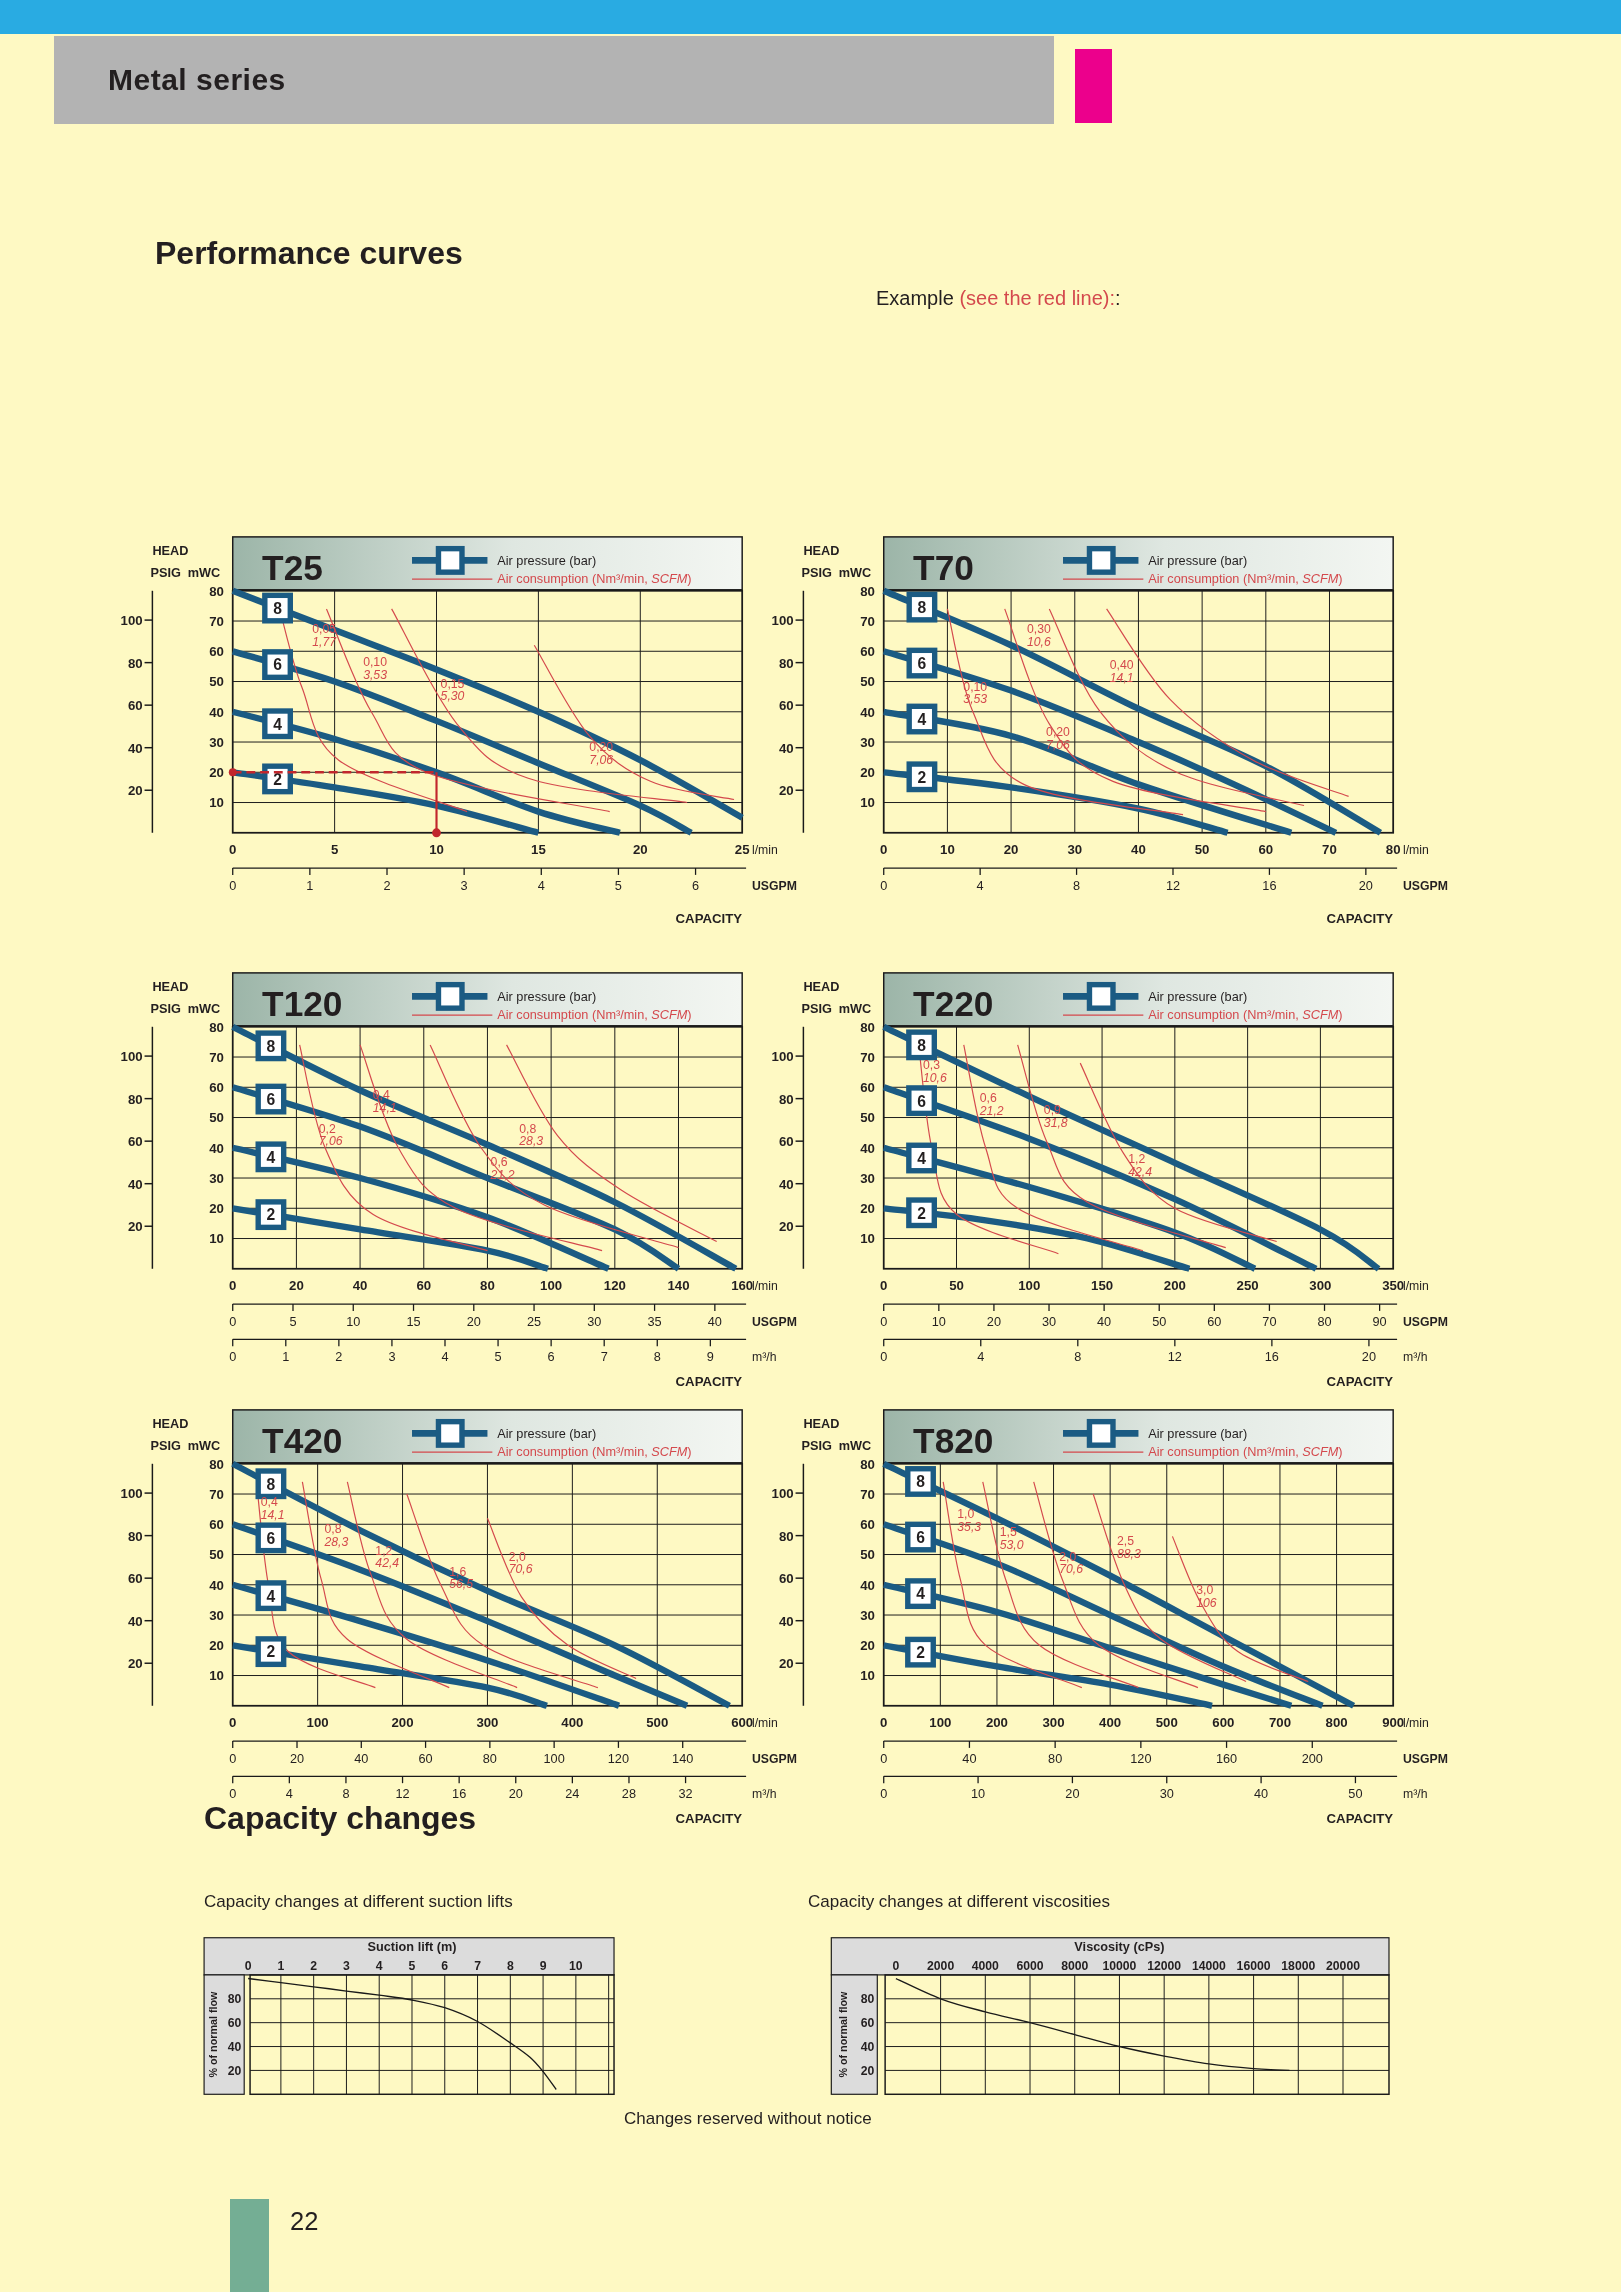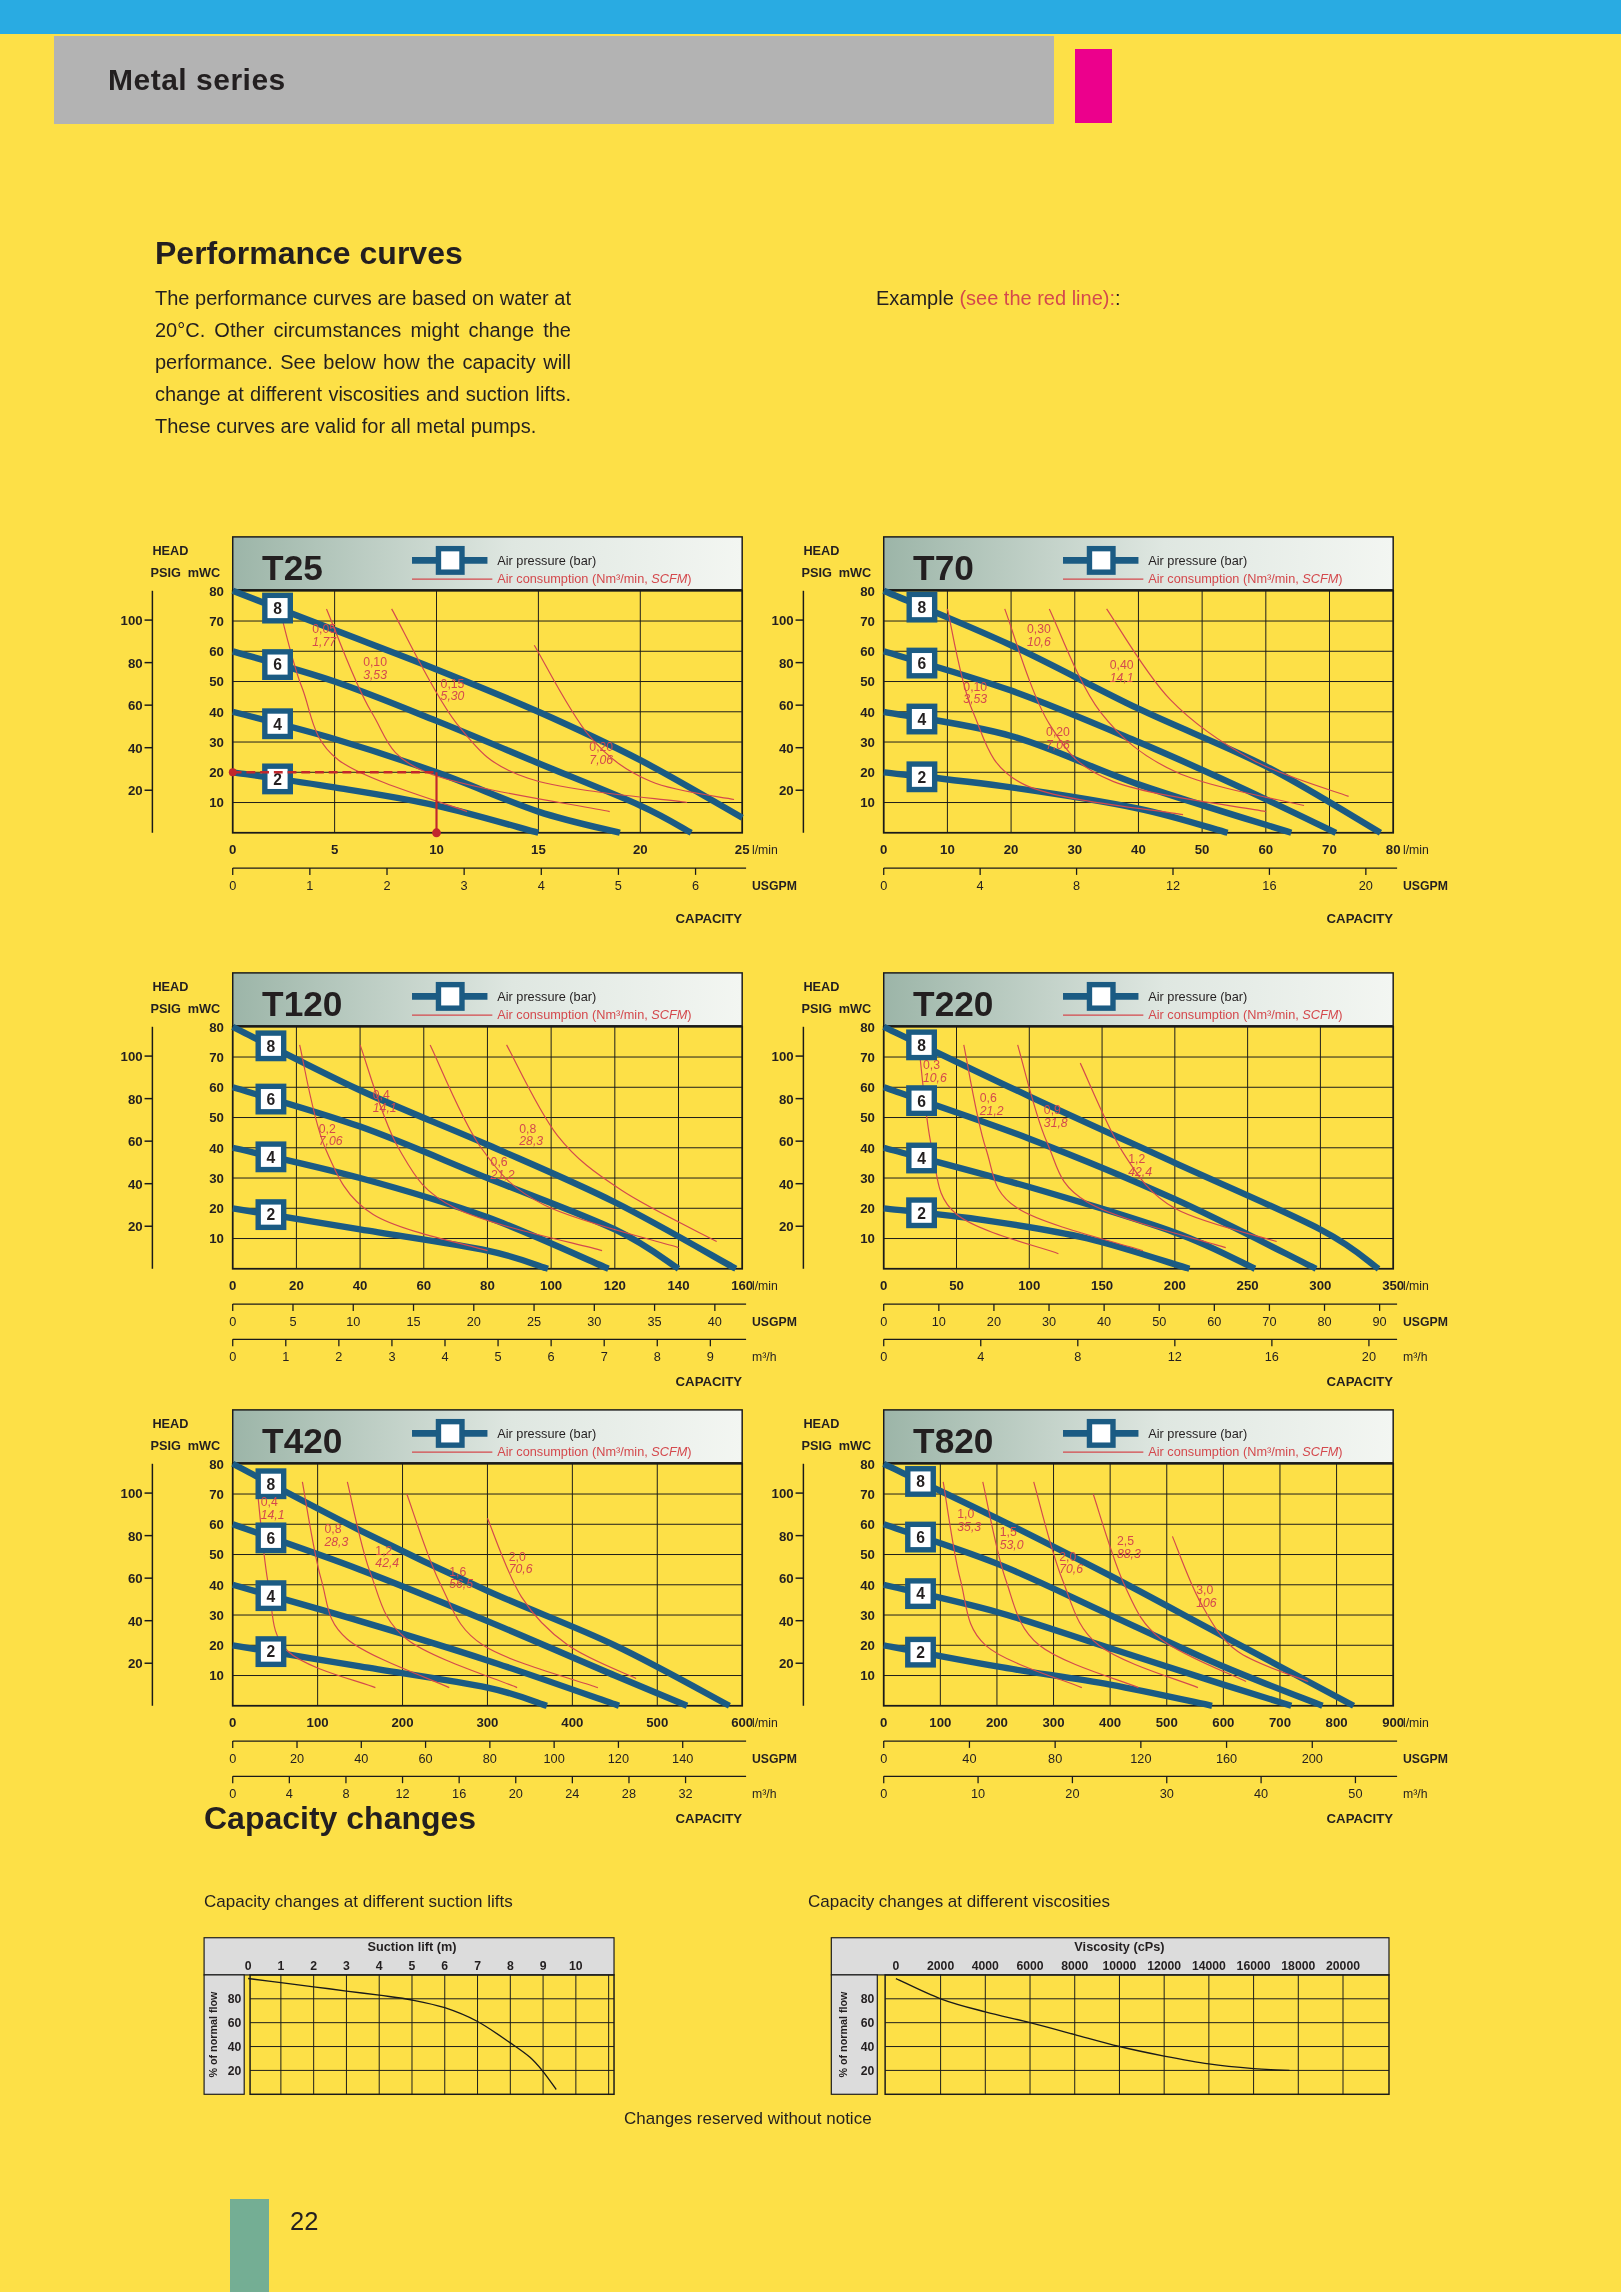--- a/index.html
+++ b/index.html
@@ -1,16 +1,16 @@
 <!DOCTYPE html>
 <html><head>
 <meta charset="utf-8">
 <style>
   html,body{margin:0;padding:0;background:#fff;}
-  .page{position:relative;width:1621px;height:2293px;background:#fde047;overflow:hidden;
+  .page{position:relative;width:1621px;height:2293px;background:#fef9c3;overflow:hidden;
         font-family:"Liberation Sans",sans-serif;color:#231f20;}
   .abs{position:absolute;}
   .topbar{left:0;top:0;width:1621px;height:34px;}
   .graybar{left:54px;top:36px;width:1000px;height:88px;}
   .graybar-title{left:108px;top:36px;height:88px;display:flex;align-items:center;
       font-size:30px;font-weight:bold;letter-spacing:0.5px;}
   .magenta{left:1075px;top:49px;width:37px;height:74px;}
   .h1{font-size:32px;font-weight:bold;}
   .perf-title{left:155px;top:235px;}
   .cap-title{left:204px;top:1800px;}
@@ -30,21 +30,20 @@
 <body>
 
 <div class="page" id="page">
   <div class="abs topbar" id="topbar" style="background: rgb(41, 171, 226);"></div>
   <div class="abs graybar" id="graybar" style="background: rgb(179, 179, 179);"></div>
   <div class="abs graybar-title">Metal series</div>
   <div class="abs magenta" id="magenta" style="background: rgb(236, 0, 140);"></div>
 
   <div class="abs h1 perf-title">Performance curves</div>
 
-  <div class="abs intro intro-left">The performance curves are based on water at 20°C. Other circumstances might change the performance. See below how the capacity will change at different viscosities and suction lifts. These curves are valid for all metal pumps.</div>
 
   <div class="abs intro intro-right">
     <div><span>Example </span><span class="red-t">(see the red line):</span>:</div>
   </div>
 
   <div id="charts"></div>
 
   <div class="abs h1 cap-title">Capacity changes</div>
   <div class="abs subt sub-left">Capacity changes at different suction lifts</div>
   <div class="abs subt sub-right">Capacity changes at different viscosities</div>

